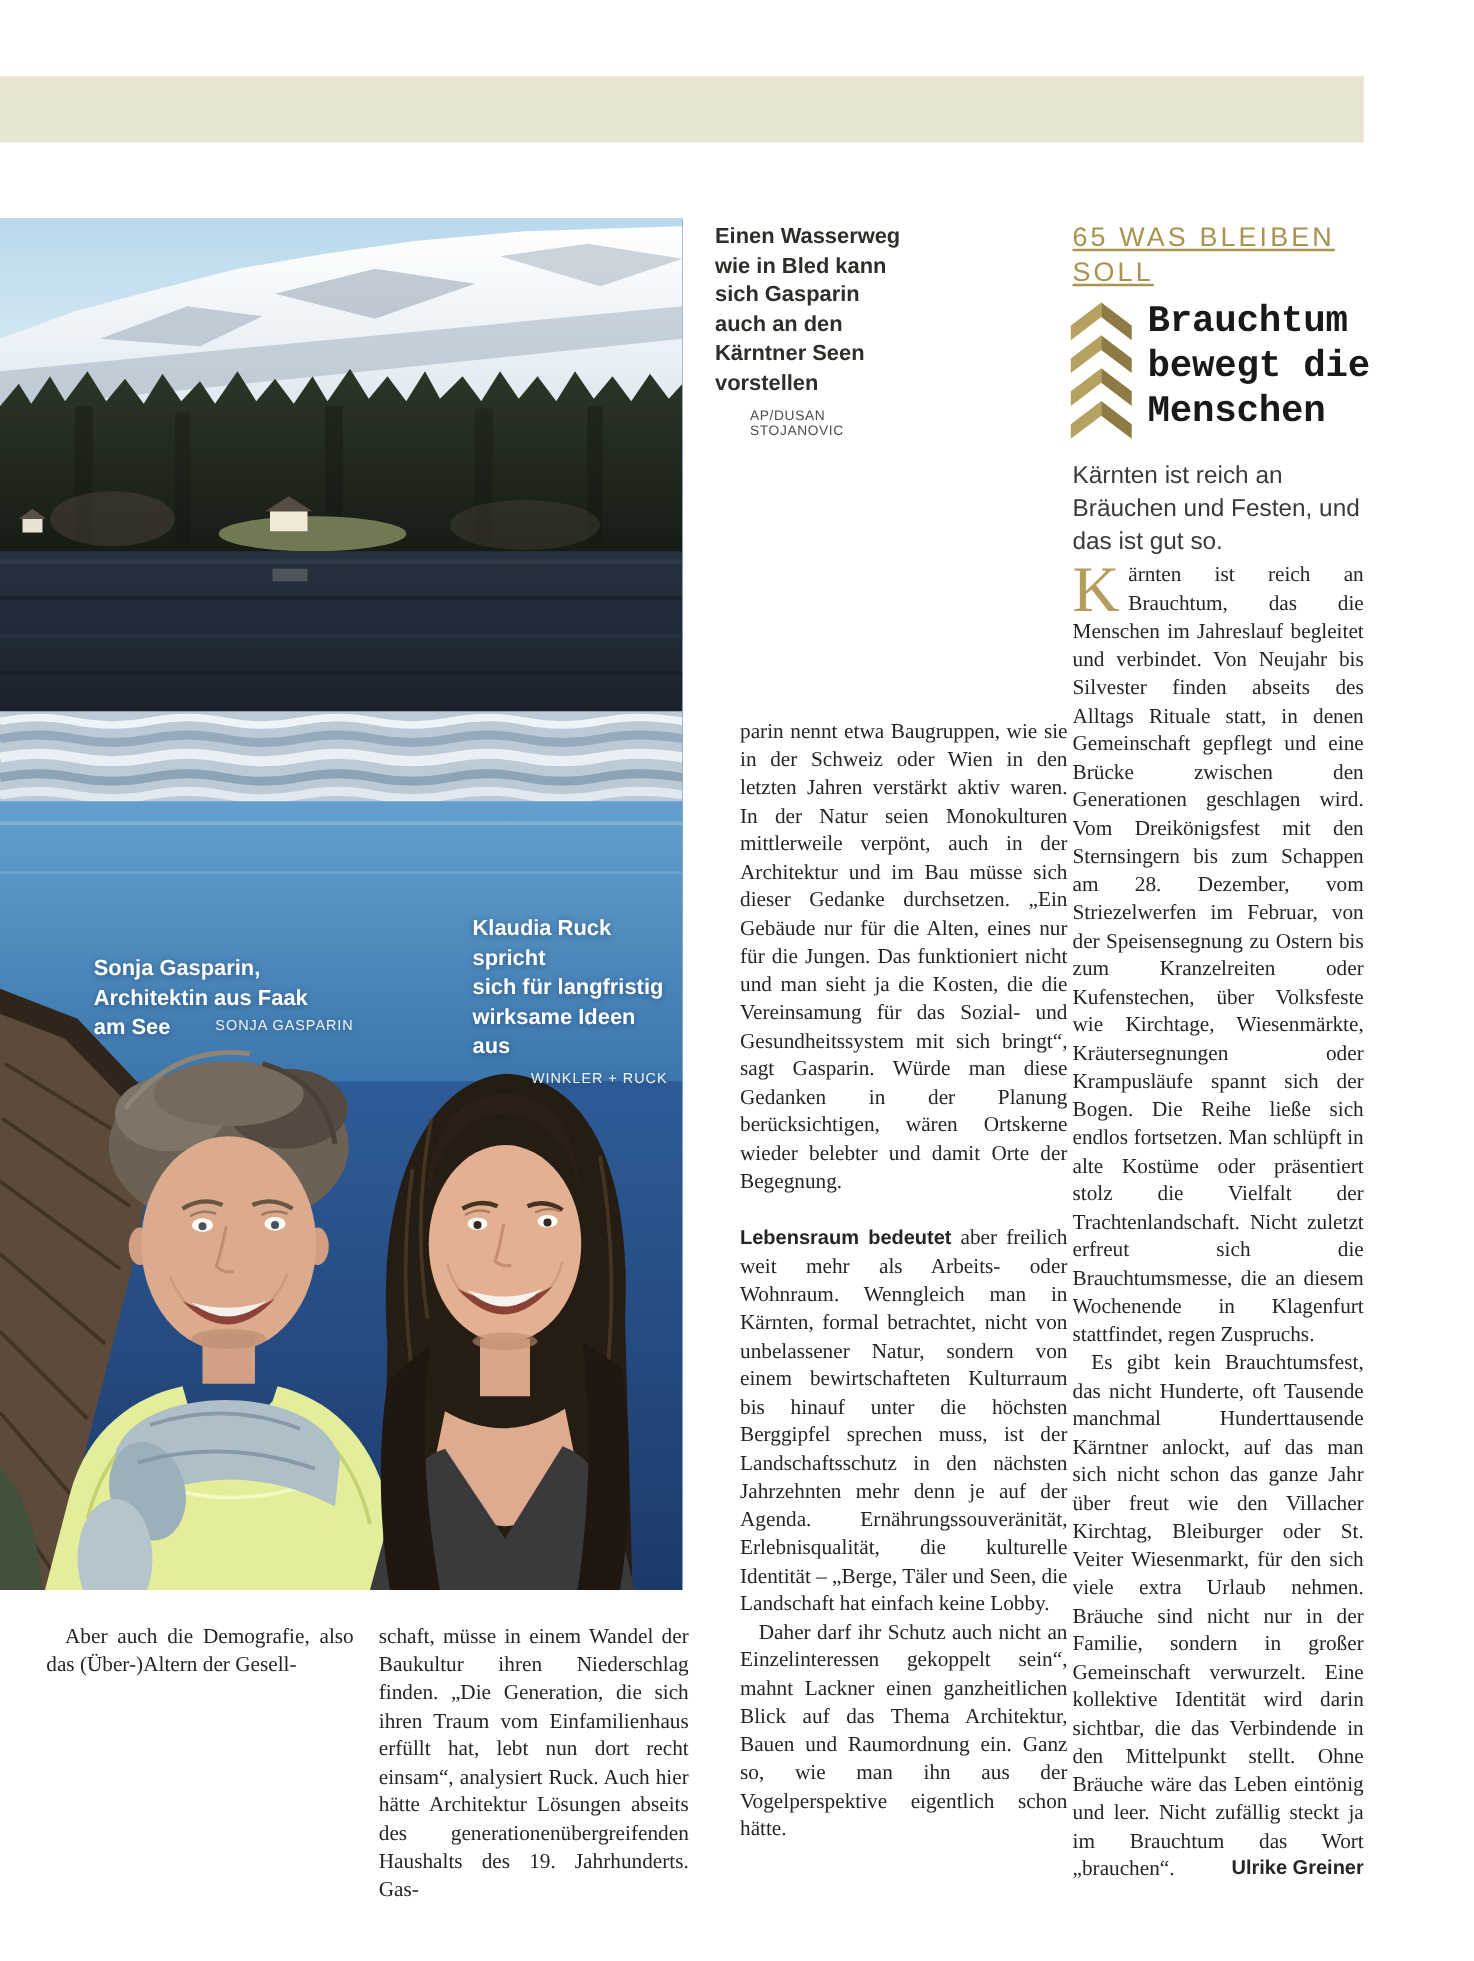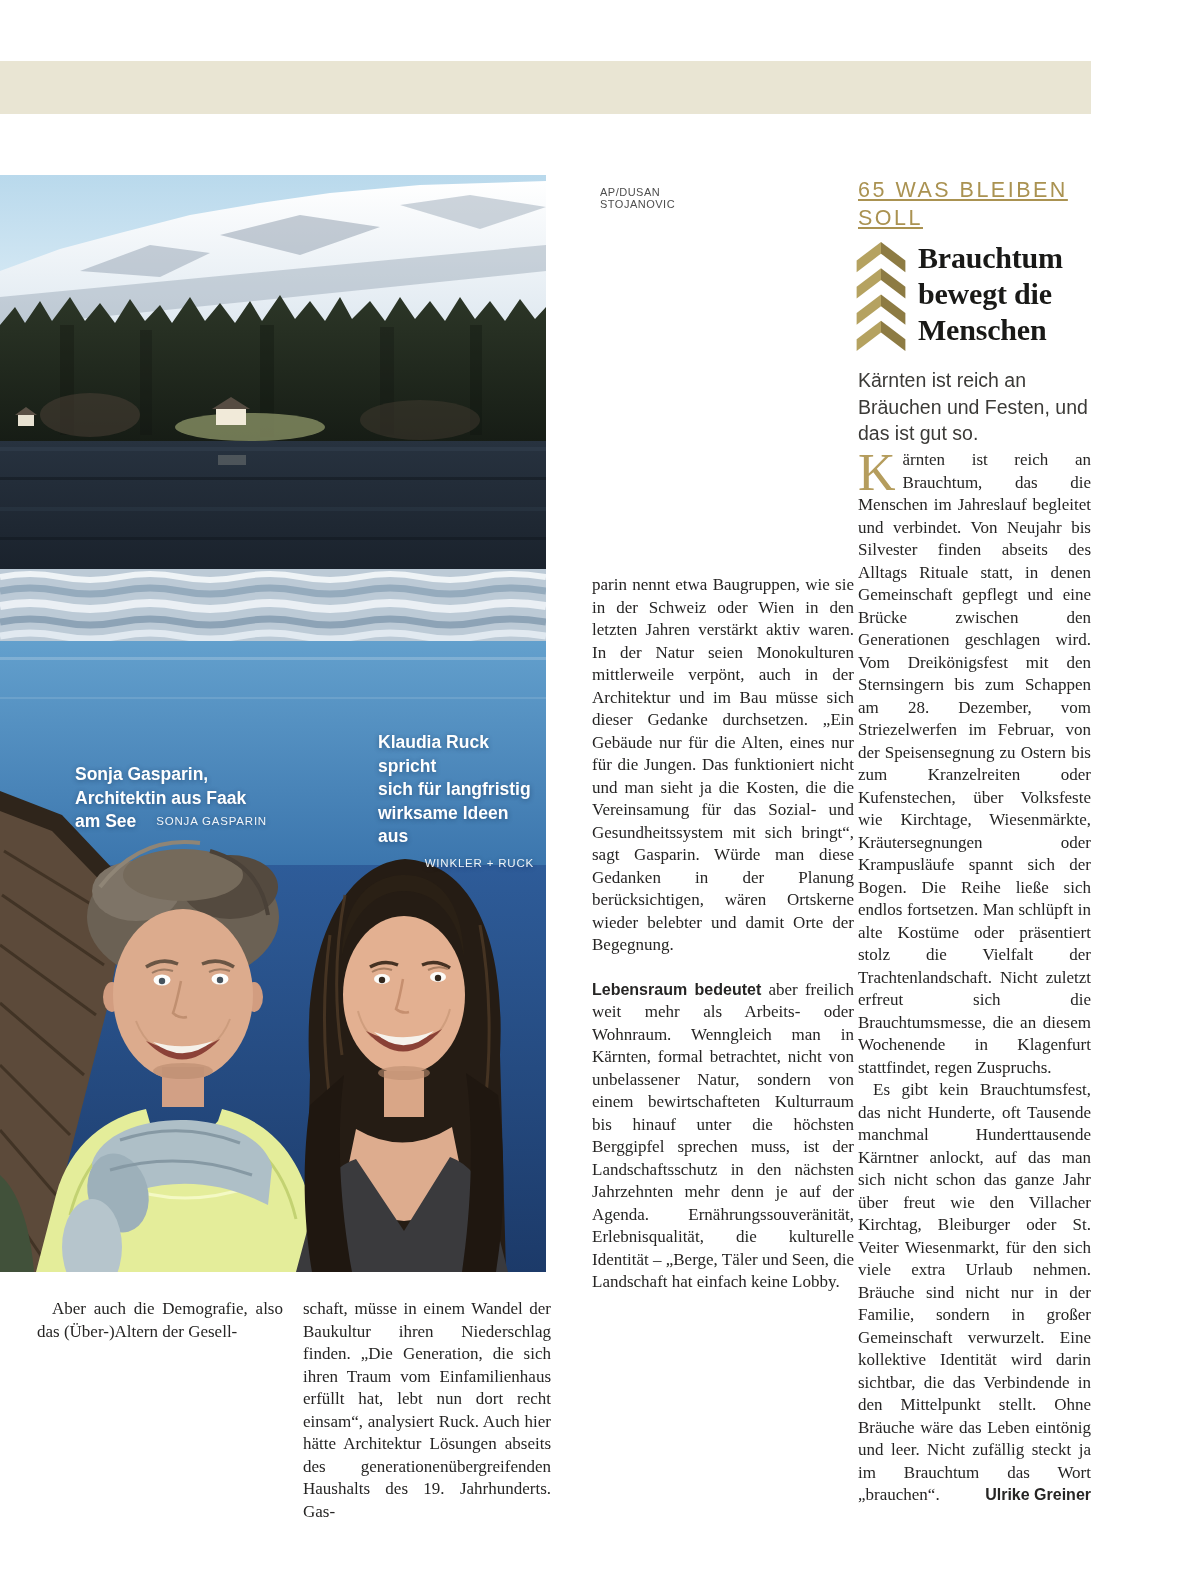--- a/index.html
+++ b/index.html
@@ -12,21 +12,21 @@
   .mh-left{position:absolute;left:37px;top:6px;font-size:15.5px;line-height:21px;color:#1c1c1c;}
   .mh-right{position:absolute;right:16px;top:9px;display:flex;align-items:center;
     font-size:29px;color:#161616;letter-spacing:1.5px;}
   .mh-sep{display:inline-block;width:5px;height:23px;background:#141414;margin:0 10px;}
   
   .photo{position:absolute;left:0;top:175px;width:546px;height:1097px;overflow:hidden;background:#2a5691;}
   .ovl{position:absolute;color:#fff;font-weight:bold;font-size:17.5px;line-height:23.5px;
     text-shadow:0 1px 5px rgba(10,35,70,.45);}
   .ovl-credit{font-weight:normal;font-size:11.5px;letter-spacing:.8px;color:rgba(255,255,255,.92);}
   .cap-left{left:75px;top:588px;}
-  .cap-left .line3{display:flex;align-items:center;gap:20px;}
+  .cap-left .line3{display:flex;align-items:center;gap:36px;}
   .cap-right{left:378px;top:556px;width:156px;}
   .cap-right .ovl-credit{display:block;text-align:right;margin-top:3px;}
   
   .midcap{position:absolute;left:572px;top:177px;width:152px;}
   .midcap .cap-bold{font-weight:bold;font-size:17.5px;line-height:23.5px;color:#2e2d2a;}
   .midcap .credit{margin-top:9px;margin-left:28px;font-size:11px;letter-spacing:.5px;color:#4d4d4d;}
   
   .bodytext{font-family:"Liberation Serif",serif;font-size:17px;line-height:22.5px;
     color:#262524;text-align:justify;hyphens:auto;-webkit-hyphens:auto;}
   .bodytext p{margin:0;}
@@ -36,21 +36,21 @@
   .midcol .p3{text-indent:15px;}
   .bcol1{left:37px;top:1298px;width:246px;height:236px;}
   .bcol2{left:303px;top:1298px;width:248px;height:236px;}
   .indent{text-indent:15px;}
   .leadin{font-weight:bold;font-family:"Liberation Sans",sans-serif;font-size:16px;}
   
   .kicker{position:absolute;left:858px;top:176px;width:215px;font-size:21.5px;line-height:28px;
     letter-spacing:2.5px;color:#aa9251;text-decoration:underline;}
   .feature-head{position:absolute;left:856px;top:240px;display:flex;}
   .chevrons{width:50px;height:112px;margin-right:12px;flex:0 0 auto;}
-  .headline{width:182px;font-family:Liberation Serif, serif;font-weight:bold;
+  .headline{width:182px;font-family:Liberation Mono, monospace;font-weight:bold;
     font-size:30px;line-height:36px;color:#191917;letter-spacing:-.2px;}
   .intro{position:absolute;left:858px;top:367px;width:238px;font-size:19.5px;line-height:26.5px;color:#3b3a37;}
   .fbody{left:858px;top:449px;width:233px;height:1088px;}
   .fbody .p2{text-indent:15px;}
   .dropcap{float:left;font-family:"Liberation Serif",serif;font-size:52px;line-height:41px;
     padding:3px 7px 0 0;color:#b59d5d;}
   .byline{float:right;font-family:"Liberation Sans",sans-serif;font-weight:bold;font-size:16px;}
 </style>
 </head>
 <body>
@@ -204,34 +204,36 @@
   </div>
   <div class="ovl cap-right">
     <div>Klaudia Ruck spricht</div>
     <div>sich für langfristig</div>
     <div>wirksame Ideen aus</div>
     <span class="ovl-credit">WINKLER + RUCK</span>
   </div>
 </figure>
 
 <div class="midcap">
+  <div class="cap-bold">Einen Wasserweg wie in Bled kann sich Gasparin auch an den Kärntner Seen vorstellen</div>
   <div class="credit">AP/DUSAN STOJANOVIC</div>
 </div>
 
 <div class="col bcol1 bodytext">
   <p class="indent">Aber auch die Demografie, also das (Über-)Altern der Gesell-</p>
 </div>
 
 <div class="col bcol2 bodytext">
   <p>schaft, müsse in einem Wandel der Baukultur ihren Niederschlag finden. „Die Generation, die sich ihren Traum vom Einfamilienhaus erfüllt hat, lebt nun dort recht einsam“, analysiert Ruck. Auch hier hätte Architektur Lösungen abseits des generationenübergreifenden Haushalts des 19. Jahrhunderts. Gas-</p>
 </div>
 
 <div class="col midcol bodytext">
   <p>parin nennt etwa Baugruppen, wie sie in der Schweiz oder Wien in den letzten Jahren verstärkt aktiv waren. In der Natur seien Monokulturen mittlerweile verpönt, auch in der Architektur und im Bau müsse sich dieser Gedanke durchsetzen. „Ein Gebäude nur für die Alten, eines nur für die Jungen. Das funktioniert nicht und man sieht ja die Kosten, die die Vereinsamung für das Sozial- und Gesundheitssystem mit sich bringt“, sagt Gasparin. Würde man diese Gedanken in der Planung berücksichtigen, wären Ortskerne wieder belebter und damit Orte der Begegnung.</p>
   <p class="p2"><span class="leadin">Lebensraum bedeutet</span><span> aber freilich weit mehr als Arbeits- oder Wohnraum. Wenngleich man in Kärnten, formal betrachtet, nicht von unbelassener Natur, sondern von einem bewirtschafteten Kulturraum bis hinauf unter die höchsten Berggipfel sprechen muss, ist der Landschaftsschutz in den nächsten Jahrzehnten mehr denn je auf der Agenda. Ernährungssouveränität, Erlebnisqualität, die kulturelle Identität – „Berge, Täler und Seen, die Landschaft hat einfach keine Lobby.</span></p>
+  <p class="p3">Daher darf ihr Schutz auch nicht an Einzelinteressen gekoppelt sein“, mahnt Lackner einen ganzheitlichen Blick auf das Thema Architektur, Bauen und Raumordnung ein. Ganz so, wie man ihn aus der Vogelperspektive eigentlich schon hätte.</p>
 </div>
 
 <div class="kicker">65 WAS BLEIBEN SOLL</div>
 
 <div class="feature-head">
   <svg class="chevrons" viewBox="0 0 50 115" xmlns="http://www.w3.org/2000/svg">
     <g>
       <polygon points="0,21 25,2 25,14 0,33" fill="#b5a260"></polygon>
         <polygon points="25,2 50,21 50,33 25,14" fill="#8d7b43"></polygon>
       <polygon points="0,48 25,29 25,41 0,60" fill="#b5a260"></polygon>

